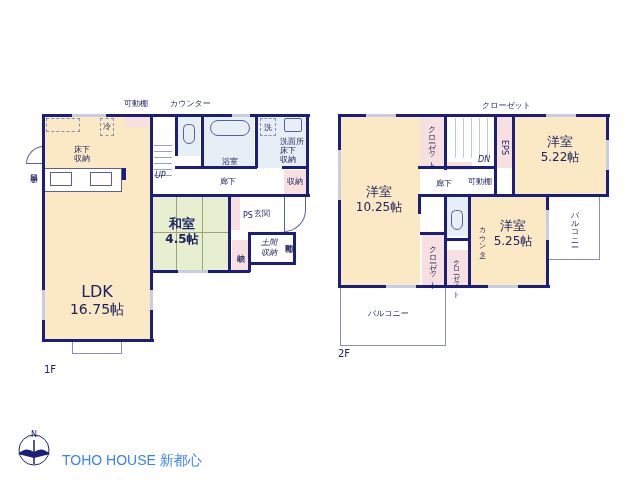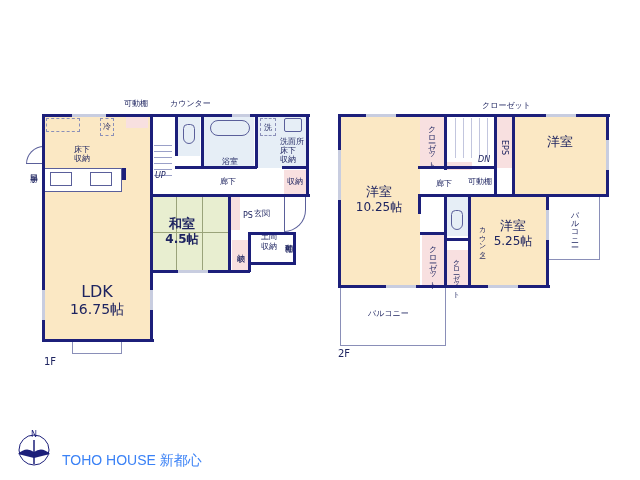--- a/index.html
+++ b/index.html
@@ -72,21 +72,21 @@
     <div style="font-size:12px;">4.5帖</div>
   </div>
 
   <div class="room" style="left:230px;top:196px;width:52px;height:36px;background:#ffffff;"></div>
   <div class="room" style="left:230px;top:196px;width:10px;height:34px;background:#f8e0e0;"></div>
   <div class="lbl" style="left:254px;top:210px;">玄関</div>
   <div class="lbl" style="left:243px;top:212px;">PS</div>
   <div class="room" style="left:232px;top:240px;width:16px;height:30px;background:#f8e0e0;"></div>
   <div class="vlbl" style="left:236px;top:248px;">収納</div>
   <div class="room" style="left:256px;top:236px;width:26px;height:24px;background:#ffffff;"></div>
-  <div class="lbl" style="left:261px;top:232px;white-space:pre;line-height:1.2;">土間
+  <div class="lbl" style="left:261px;top:238px;white-space:pre;line-height:1.2;font-style:italic;">土間
 収納</div>
   <div class="room" style="left:283px;top:236px;width:10px;height:26px;background:#ffffff;"></div>
   <div class="vlbl" style="left:284px;top:238px;">可動棚</div>
 
   <div class="door" style="left:284px;top:196px;width:22px;height:36px;border-radius:0 0 22px 0;"></div>
 
   <div class="door" style="left:26px;top:146px;width:18px;height:18px;border-radius:18px 0 0 0;"></div>
   <div class="vlbl" style="left:29px;top:168px;">勝手口</div>
 
   <div class="wall" style="left:42px;top:114px;width:268px;height:3px;"></div>
@@ -107,21 +107,21 @@
   <div class="wall" style="left:248px;top:262px;width:48px;height:3px;"></div>
   <div class="wall" style="left:248px;top:232px;width:3px;height:40px;"></div>
 
   <div class="win" style="left:72px;top:114px;width:34px;height:3px;"></div>
   <div class="win" style="left:232px;top:114px;width:18px;height:3px;"></div>
   <div class="win" style="left:42px;top:290px;width:3px;height:30px;"></div>
   <div class="win" style="left:150px;top:290px;width:3px;height:20px;"></div>
   <div class="win" style="left:178px;top:270px;width:30px;height:3px;"></div>
   <div class="abs" style="left:72px;top:342px;width:50px;height:12px;border:1px solid #8a8fb8;border-top:none;box-sizing:border-box;"></div>
 
-  <div class="floor-lbl" style="left:44px;top:356px;">1F</div>
+  <div class="floor-lbl" style="left:44px;top:364px;">1F</div>
 </div>
 
 <div class="abs" style="left:0;top:0;width:640px;height:360px;">
 
   <div class="room" style="left:340px;top:116px;width:78px;height:170px;background:#fbe8c4;"></div>
   <div class="room" style="left:418px;top:116px;width:2px;height:170px;background:#fbe8c4;"></div>
   <div class="big" style="left:340px;top:184px;width:78px;font-size:13px;">
     <div>洋室</div>
     <div style="font-size:12px;">10.25帖</div>
   </div>
@@ -134,20 +134,21 @@
   <div class="lbl" style="left:478px;top:156px;font-style:italic;">DN</div>
   <div class="room" style="left:446px;top:162px;width:26px;height:12px;background:#f8e0e0;"></div>
 
   <div class="room" style="left:496px;top:116px;width:16px;height:52px;background:#f8e0e0;"></div>
   <div class="vlbl" style="left:500px;top:140px;">EPS</div>
   <div class="lbl" style="left:482px;top:102px;">クローゼット</div>
 
   <div class="room" style="left:514px;top:116px;width:92px;height:78px;background:#fbe8c4;"></div>
   <div class="big" style="left:514px;top:134px;width:92px;font-size:13px;">
     <div>洋室</div>
+    <div style="font-size:12px;">5.22帖</div>
   </div>
 
   <div class="room" style="left:420px;top:170px;width:76px;height:24px;background:#ffffff;"></div>
   <div class="lbl" style="left:436px;top:180px;">廊下</div>
   <div class="lbl" style="left:468px;top:178px;">可動棚</div>
 
   <div class="room" style="left:446px;top:196px;width:22px;height:40px;background:#e6eef6;"></div>
   <div class="abs" style="left:451px;top:210px;width:12px;height:20px;border:1px solid #5a5f9a;border-radius:6px 6px 8px 8px;box-sizing:border-box;"></div>
 
   <div class="room" style="left:422px;top:234px;width:22px;height:52px;background:#f8e0e0;"></div>

